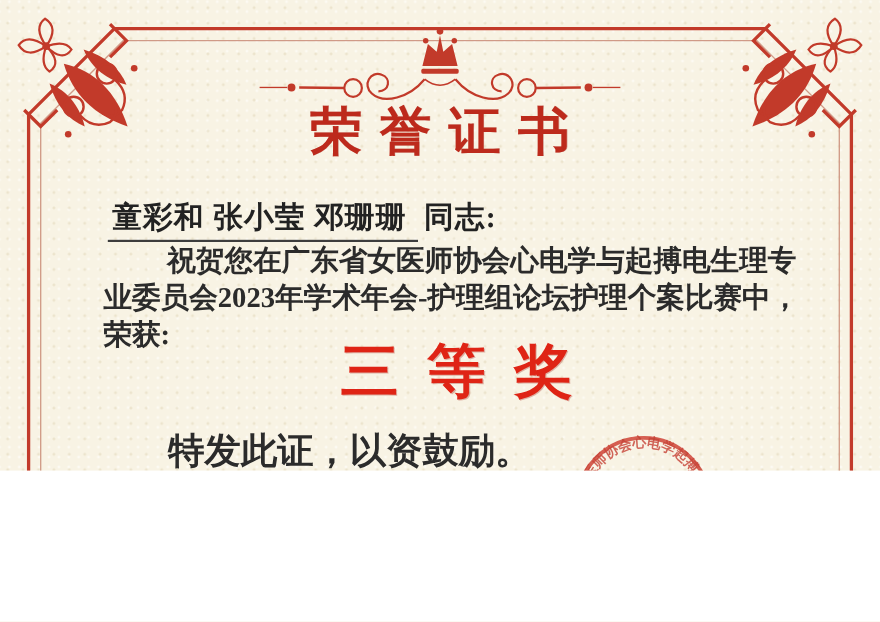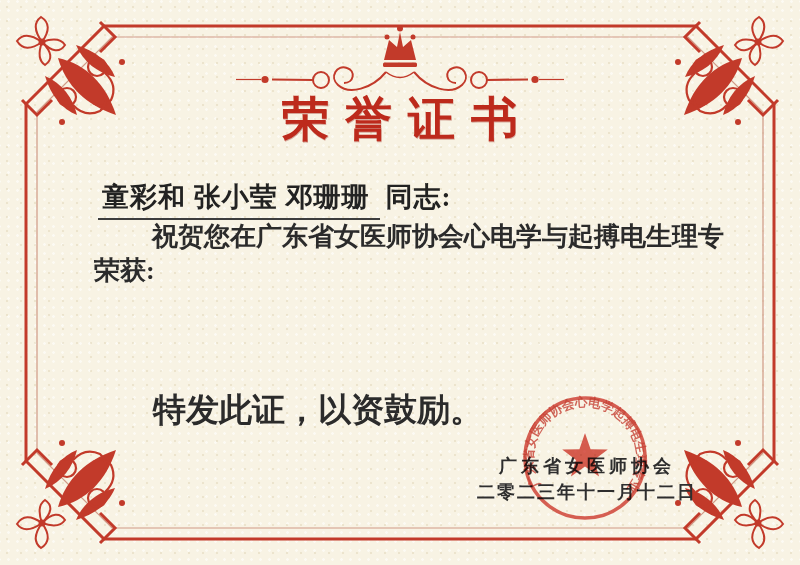--- a/index.html
+++ b/index.html
@@ -1,18 +1,18 @@
 <!DOCTYPE html>
 <html><head>
 <meta charset="utf-8">
 <style>
   html,body{margin:0;padding:0;}
   .cert{
     position:relative;
-    width:800px;height:565px;
+    width:800px;height:428px;
     overflow:hidden;
     background-color:#f8f3e4;
     background-image:
       radial-gradient(rgba(205,190,145,0.28) 1px, transparent 1.6px),
       radial-gradient(rgba(255,255,255,0.55) 1px, transparent 1.6px);
     background-size:14px 14px, 9px 9px;
     background-position:0 0, 4px 6px;
     font-family:"Liberation Serif","DejaVu Serif",serif;
     color:#2b2b2b;
   }
@@ -139,23 +139,25 @@
   </svg>
 
   <div class="title">荣誉证书</div>
 
   <div class="names-line">
     <span class="names">童彩和 张小莹 邓珊珊</span><span class="salutation">同志:</span>
   </div>
 
   <div class="body">
     <div class="line indent">祝贺您在广东省女医师协会心电学与起搏电生理专</div>
+    <div class="line">业委员会2023年学术年会-护理组论坛护理个案比赛中，</div>
     <div class="line">荣获:</div>
   </div>
 
+  <div class="award">三等奖</div>
 
   <div class="closing">特发此证，以资鼓励。</div>
 
   <div class="issuer">
     <div class="l1">广东省女医师协会</div>
     <div class="l3">二零二三年十一月十二日</div>
   </div>
 
   <svg class="seal" viewBox="-70 -70 140 140" xmlns="http://www.w3.org/2000/svg">
     <defs>

